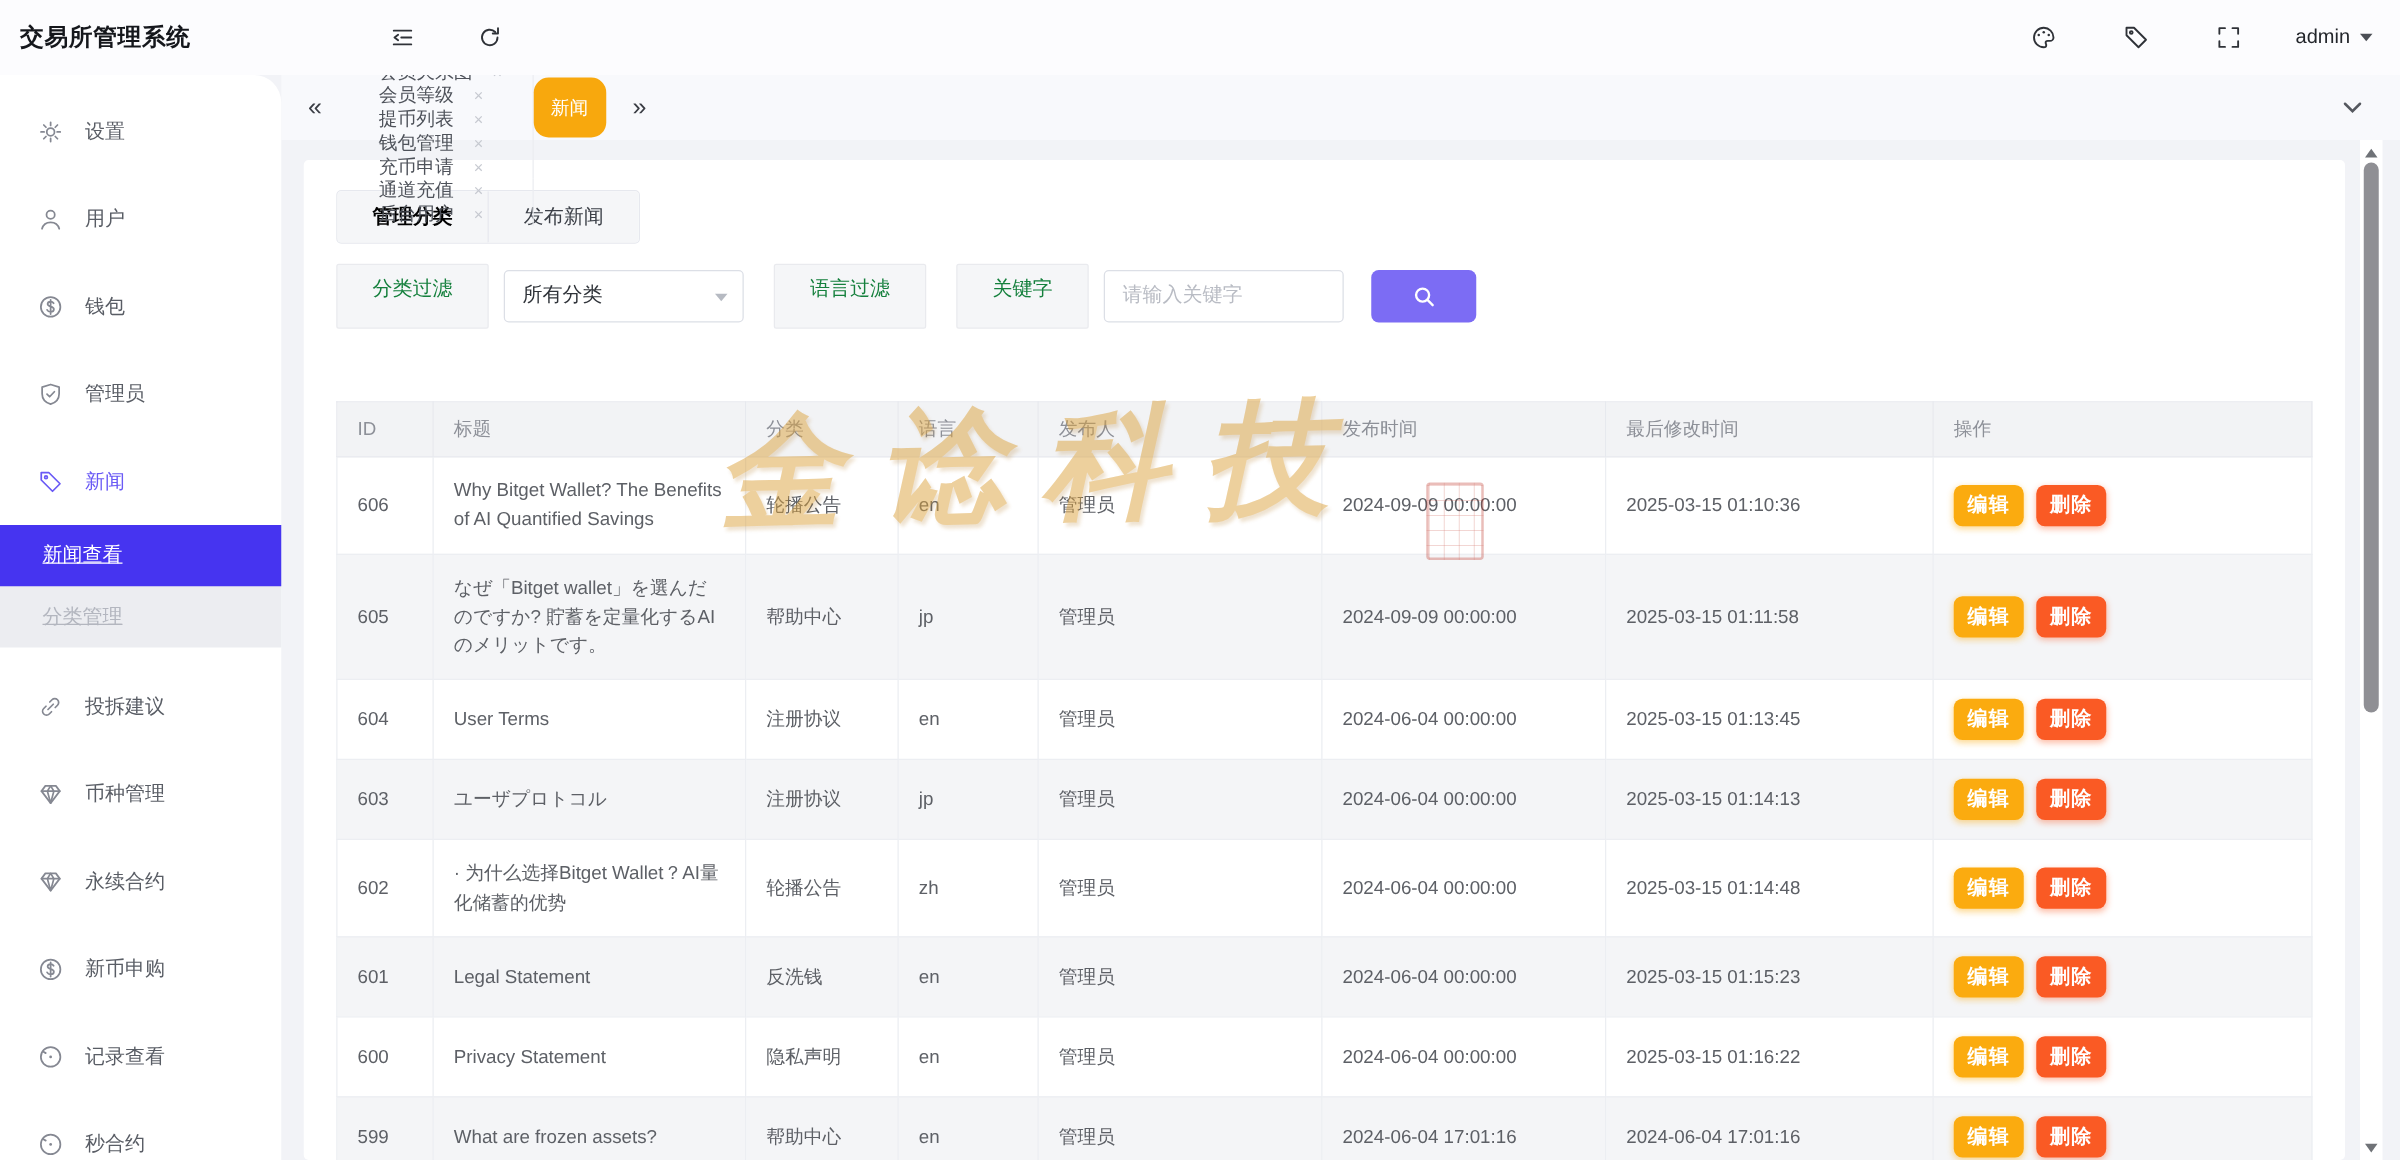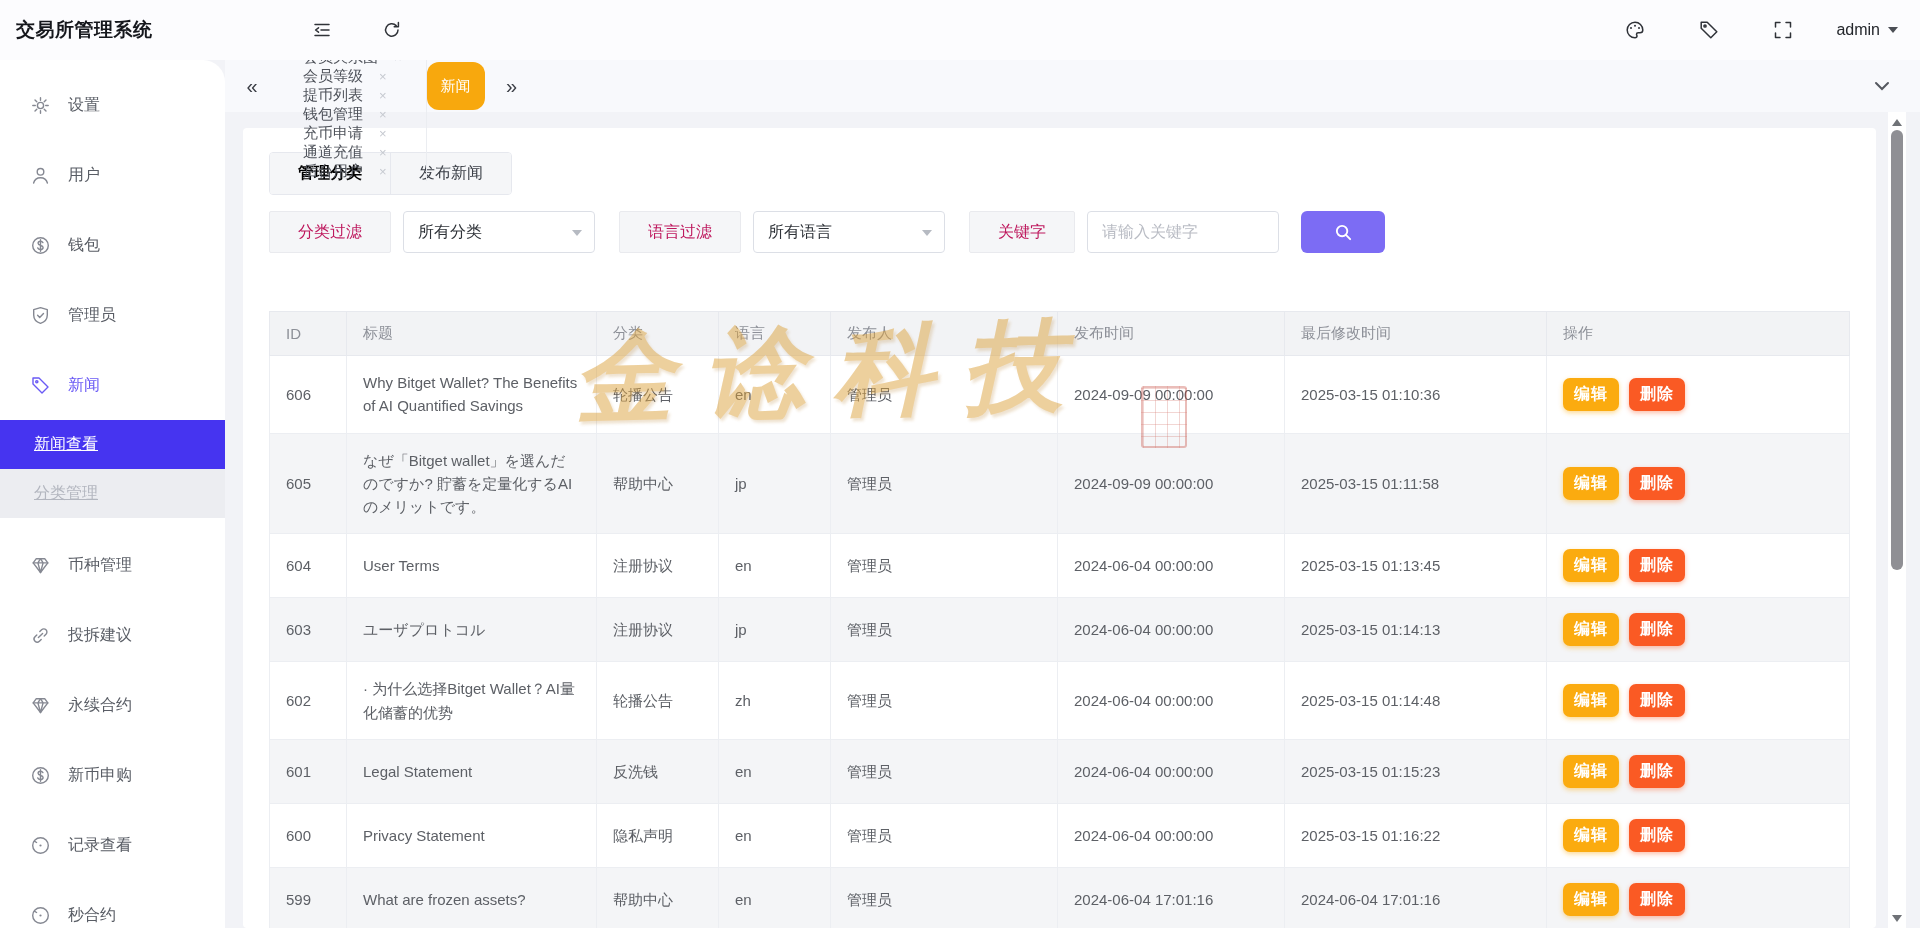--- a/index.html
+++ b/index.html
@@ -40,21 +40,21 @@
   
   .main { position:absolute; left:225px; top:112px; right:0; bottom:0; background:#f2f3f7; padding:16px 44px 0 18px; }
   .card { position:relative; background:#fff; border-radius:4px; height:100%; padding:24px 26px; overflow:hidden; }
 
   .view-tabs { display:inline-flex; border:1px solid #e6e8ee; border-radius:4px; overflow:hidden; }
   .view-tab { padding:10px 28px; background:#f5f6f8; font-size:16px; color:#3c4048; cursor:pointer; }
   .view-tab + .view-tab { border-left:1px solid #e6e8ee; }
   .view-tab.vt-active { font-weight:bold; color:#000000; }
 
   .filters { display:flex; align-items:center; margin-top:16px; }
-  .flabel { background:#f5f6f8; border:1px solid #e9eaee; border-radius:2px; height:42px; line-height:40px; padding:0 28px; font-size:16px; color:#be185d; flex:0 0 auto; }
+  .flabel { background:#f5f6f8; border:1px solid #e9eaee; border-radius:2px; height:52px; line-height:40px; padding:0 28px; font-size:16px; color:#15803d; flex:0 0 auto; }
   .fselect { position:relative; width:192px; height:42px; line-height:40px; border:1px solid #dcdfe6; border-radius:4px; background:#fff; margin-left:12px; padding:0 28px 0 14px; font-size:16px; color:#2f3339; cursor:pointer; flex:0 0 auto; }
   .fselect .caret { position:absolute; right:12px; top:18px; border-top-color:#b6bac2; }
   .gap { width:24px; flex:0 0 auto; }
   .finput { width:192px; height:42px; border:1px solid #dcdfe6; border-radius:4px; margin-left:12px; padding:0 14px; font-size:16px; color:#2f3339; outline:none; font-family:Liberation Serif, serif; }
   .finput::placeholder { color:#b9bcc4; }
   .search-btn { width:84px; height:42px; margin-left:22px; background:#7c6cf4; border:none; border-radius:6px; cursor:pointer; display:flex; align-items:center; justify-content:center; flex:0 0 auto; }
   .search-btn svg { width:19px; height:19px; stroke:#fff; fill:none; stroke-width:2; stroke-linecap:round; }
 
   table.news { width:100%; margin-top:58px; border-collapse:collapse; table-layout:fixed; font-size:15px; color:#5d6066; }
   .news th { background:#f2f3f5; color:#8d9098; font-weight:400; text-align:left; padding:12px 16px; border:1px solid #e7e9ee; font-size:15px; }
@@ -157,30 +157,30 @@
           <circle cx="6.8" cy="6.8" r="1.1"></circle>
         </svg></span>
       <span>新闻</span>
     </div>
     <div class="submenu">
       <div class="sub-item selected">新闻查看</div>
       <div class="sub-item">分类管理</div>
     </div>
     <div class="side-item">
       <span class="sicon"><svg viewBox="0 0 21 21">
+          <path d="M8.4 12.6l4.2-4.2M6.8 10L5 11.8a3.1 3.1 0 1 0 4.4 4.4l1.8-1.8M14.2 11l1.8-1.8A3.1 3.1 0 1 0 11.6 4.8L9.8 6.6"></path>
+        </svg></span>
+      <span>投拆建议</span>
+    </div>
+    <div class="side-item">
+      <span class="sicon"><svg viewBox="0 0 21 21">
           <path d="M6.3 3.7h8.4l3.1 4.2L10.5 17.5 3.2 7.9z"></path>
           <path d="M3.2 7.9h14.6M10.5 17.5L7.9 7.9l2.6-4.2 2.6 4.2z"></path>
         </svg></span>
       <span>币种管理</span>
-    </div>
-    <div class="side-item">
-      <span class="sicon"><svg viewBox="0 0 21 21">
-          <path d="M8.4 12.6l4.2-4.2M6.8 10L5 11.8a3.1 3.1 0 1 0 4.4 4.4l1.8-1.8M14.2 11l1.8-1.8A3.1 3.1 0 1 0 11.6 4.8L9.8 6.6"></path>
-        </svg></span>
-      <span>投拆建议</span>
     </div>
     <div class="side-item">
       <span class="sicon"><svg viewBox="0 0 21 21">
           <path d="M6.3 3.7h8.4l3.1 4.2L10.5 17.5 3.2 7.9z"></path>
           <path d="M3.2 7.9h14.6M10.5 17.5L7.9 7.9l2.6-4.2 2.6 4.2z"></path>
         </svg></span>
       <span>永续合约</span>
     </div>
     <div class="side-item">
       <span class="sicon"><svg viewBox="0 0 21 21">
@@ -269,24 +269,20 @@
     </div>
 
     <div class="filters">
       <div class="flabel">分类过滤</div>
       <div class="fselect">
         <span>所有分类</span>
         <span class="caret"></span>
       </div>
       <div class="gap"></div>
       <div class="flabel">语言过滤</div>
-      <div class="fselect">
-        <span>所有语言</span>
-        <span class="caret"></span>
-      </div>
       <div class="gap"></div>
       <div class="flabel">关键字</div>
       <input class="finput" type="text" placeholder="请输入关键字" style="">
       <button class="search-btn">
         <svg viewBox="0 0 20 20">
             <circle cx="8.5" cy="8.5" r="5.5"></circle>
             <path d="M12.8 12.8l4.2 4.2"></path>
           </svg>
       </button>
     </div>

